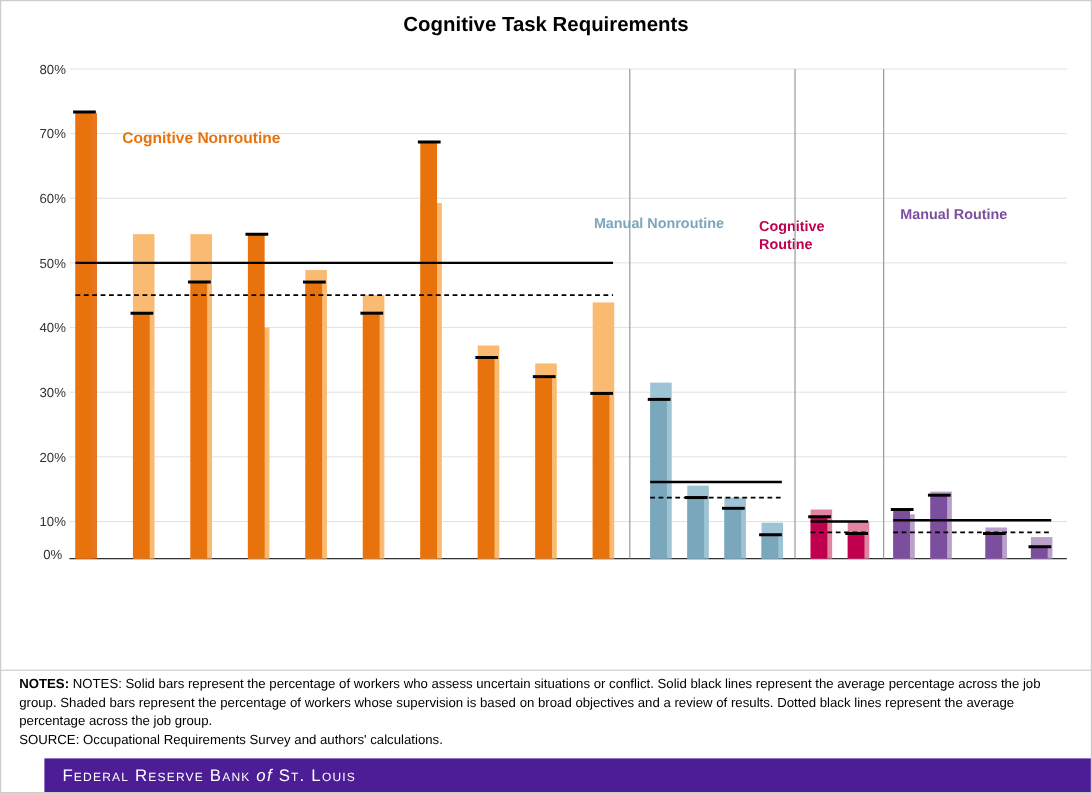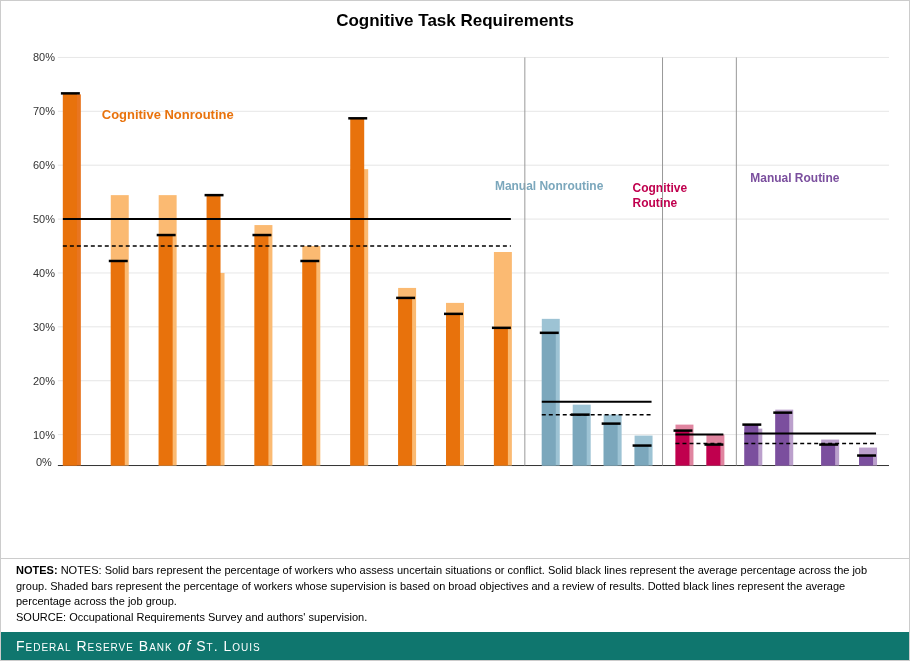--- a/index.html
+++ b/index.html
@@ -41,26 +41,27 @@
     }
     .notes-area {
       padding: 4px 15px 7px 15px;
       font-size: 11px;
       color: #000;
       line-height: 1.4;
       border-top: 1px solid #ccc;
     }
     .notes-area .notes-text span.bold { font-weight: bold; }
     .footer {
-      background: #0f766e;
+      background: #4c1d95;
       color: #fff;
       padding: 6px 15px;
       font-size: 13px;
       display: flex;
       align-items: flex-end;
+      margin-left: 36px;
     }
     .footer .fed-text {
       font-variant: small-caps;
       font-size: 14px;
       letter-spacing: 1px;
     }
     .footer .fed-text em {
       font-style: italic;
       font-variant: normal;
     }
@@ -252,21 +253,21 @@
         <line x1="722" y1="18" x2="722" y2="427" stroke="#999" stroke-width="1"></line>
       </svg>
     </div>
   </div>
 
   <div class="notes-area">
     <div class="notes-text">
       <span class="bold">NOTES:</span>
       <span>NOTES: Solid bars represent the percentage of workers who assess uncertain situations or conflict. Solid black lines represent the average percentage across the job group. Shaded bars represent the percentage of workers whose supervision is based on broad objectives and a review of results. Dotted black lines represent the average percentage across the job group.</span>
       <br>
-      <span>SOURCE: Occupational Requirements Survey and authors' supervision.</span>
+      <span>SOURCE: Occupational Requirements Survey and authors' calculations.</span>
     </div>
   </div>
 
   <div class="footer">
     <span class="fed-text">
       Federal Reserve Bank <em>of</em> St. Louis
     </span>
   </div>
 </div>
 

